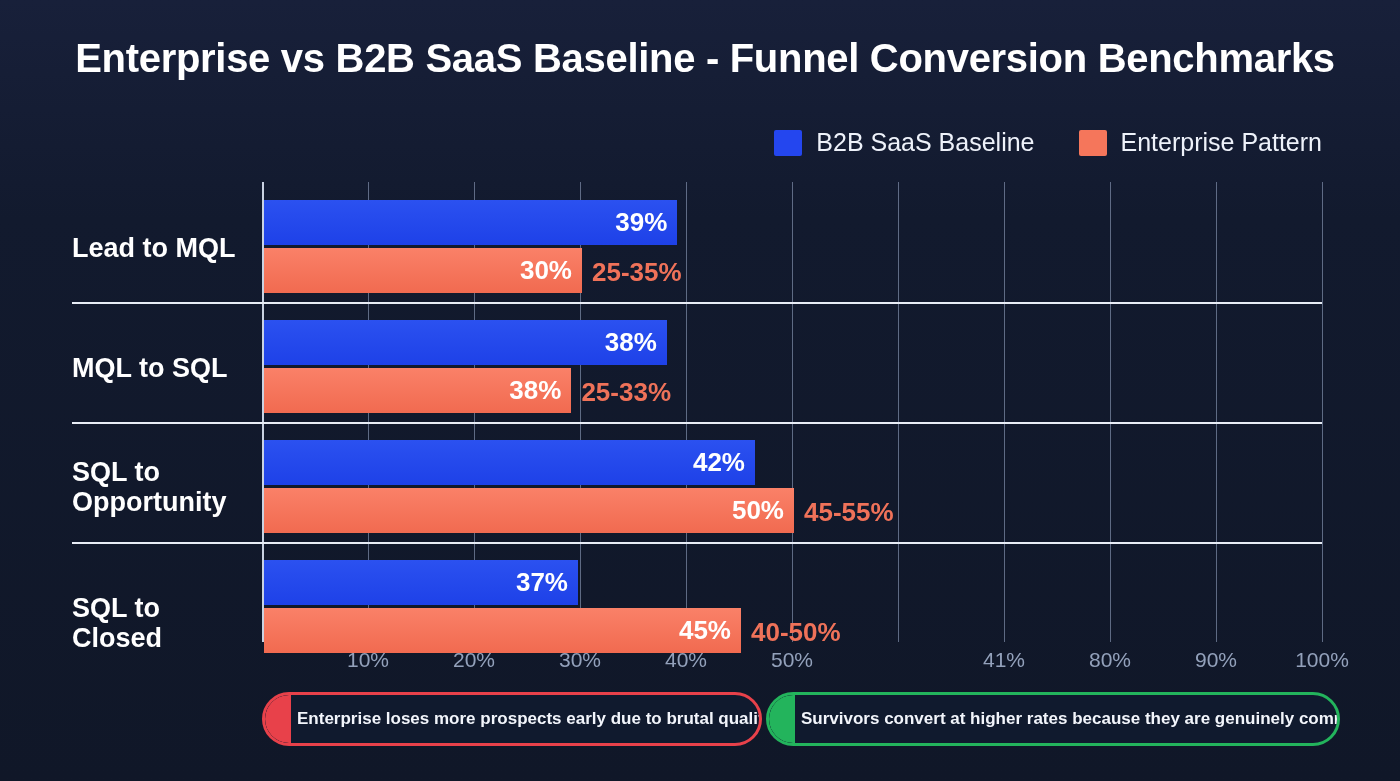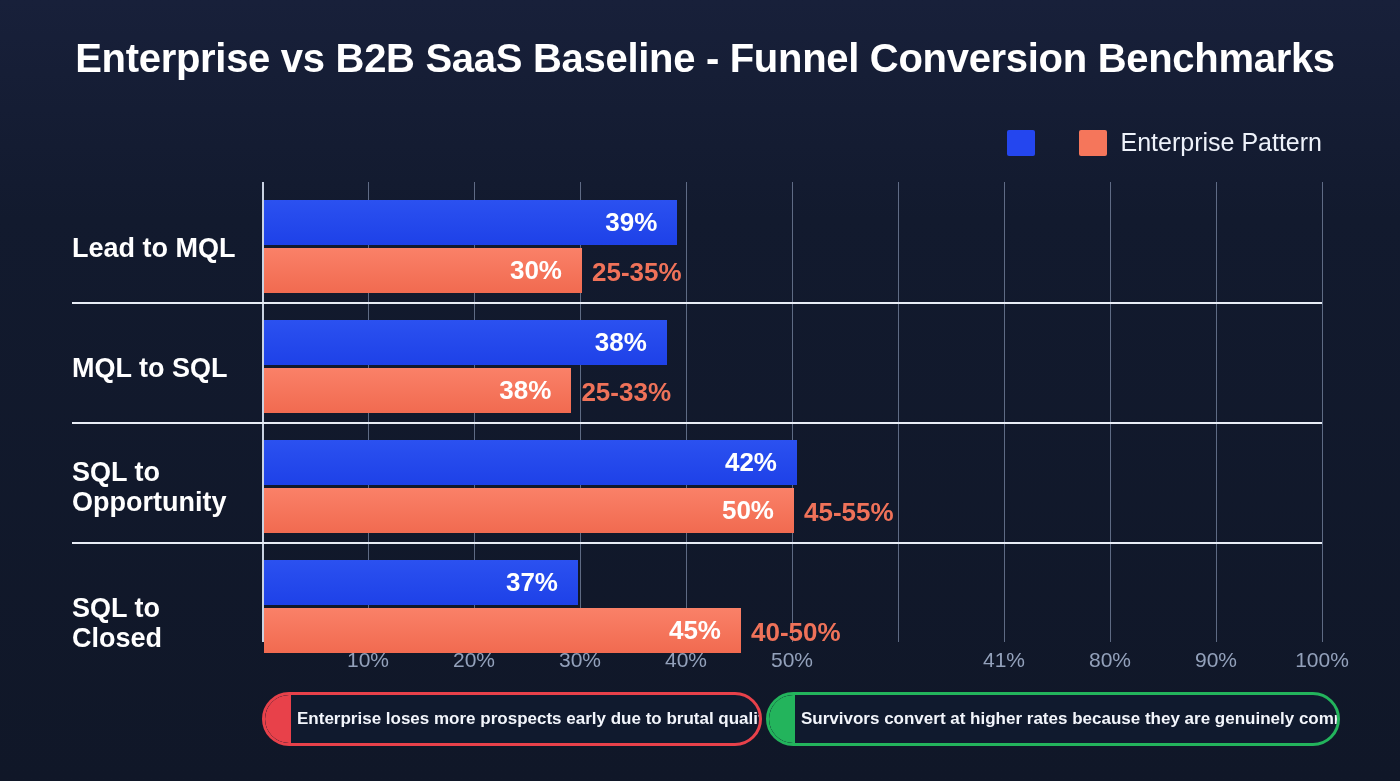--- a/index.html
+++ b/index.html
@@ -110,21 +110,21 @@
     margin-top: 8px;
   }
 
   
   .bar {
     position: absolute;
     display: flex;
     align-items: center;
     justify-content: flex-end;
     box-sizing: border-box;
-    padding-right: 20px;
+    padding-right: 10px;
   }
   .bar.blue  { background: linear-gradient(180deg, #2b51f0 0%, #1e41e8 100%); }
   .bar.coral { background: linear-gradient(180deg, #fa8168 0%, #f16a50 100%); }
   .bar-value {
     color: #ffffff;
     font-size: 26px;
     font-weight: bold;
     font-stretch: condensed;
     white-space: nowrap;
   }
@@ -185,20 +185,21 @@
 </head>
 <body>
 
 <div id="root">
 
   <div class="chart-title">Enterprise vs B2B SaaS Baseline - Funnel Conversion Benchmarks</div>
 
   <div class="legend">
     <div class="legend-item">
       <span class="legend-swatch" id="sw-0" style="background: rgb(36, 70, 239);"></span>
+      <span class="legend-label">B2B SaaS Baseline</span>
     </div>
     <div class="legend-item">
       <span class="legend-swatch" id="sw-1" style="background: rgb(245, 118, 91);"></span>
       <span class="legend-label">Enterprise Pattern</span>
     </div>
   </div>
 
   <div class="plot">
     <div class="axis-line"></div>
     <div id="gridlines">
@@ -221,21 +222,21 @@
           <span class="bar-value">30%</span>
         </div>
         <div class="range-label" style="left: 330px; top: 75px;">25-35%</div>
         <div class="bar blue" style="left: 2px; top: 138px; width: 402.8px; height: 45px;">
           <span class="bar-value">38%</span>
         </div>
         <div class="bar coral" style="left: 2px; top: 186px; width: 307.4px; height: 45px;">
           <span class="bar-value">38%</span>
         </div>
         <div class="range-label" style="left: 319.4px; top: 195px;">25-33%</div>
-        <div class="bar blue" style="left: 2px; top: 258px; width: 533px; height: 45px;">
+        <div class="bar blue" style="left: 2px; top: 258px; width: 491px; height: 45px;">
           <span class="bar-value">42%</span>
         </div>
         <div class="bar coral" style="left: 2px; top: 306px; width: 530px; height: 45px;">
           <span class="bar-value">50%</span>
         </div>
         <div class="range-label" style="left: 542px; top: 315px;">45-55%</div>
         <div class="bar blue" style="left: 2px; top: 378px; width: 314px; height: 45px;">
           <span class="bar-value">37%</span>
         </div>
         <div class="bar coral" style="left: 2px; top: 426px; width: 477px; height: 45px;">

